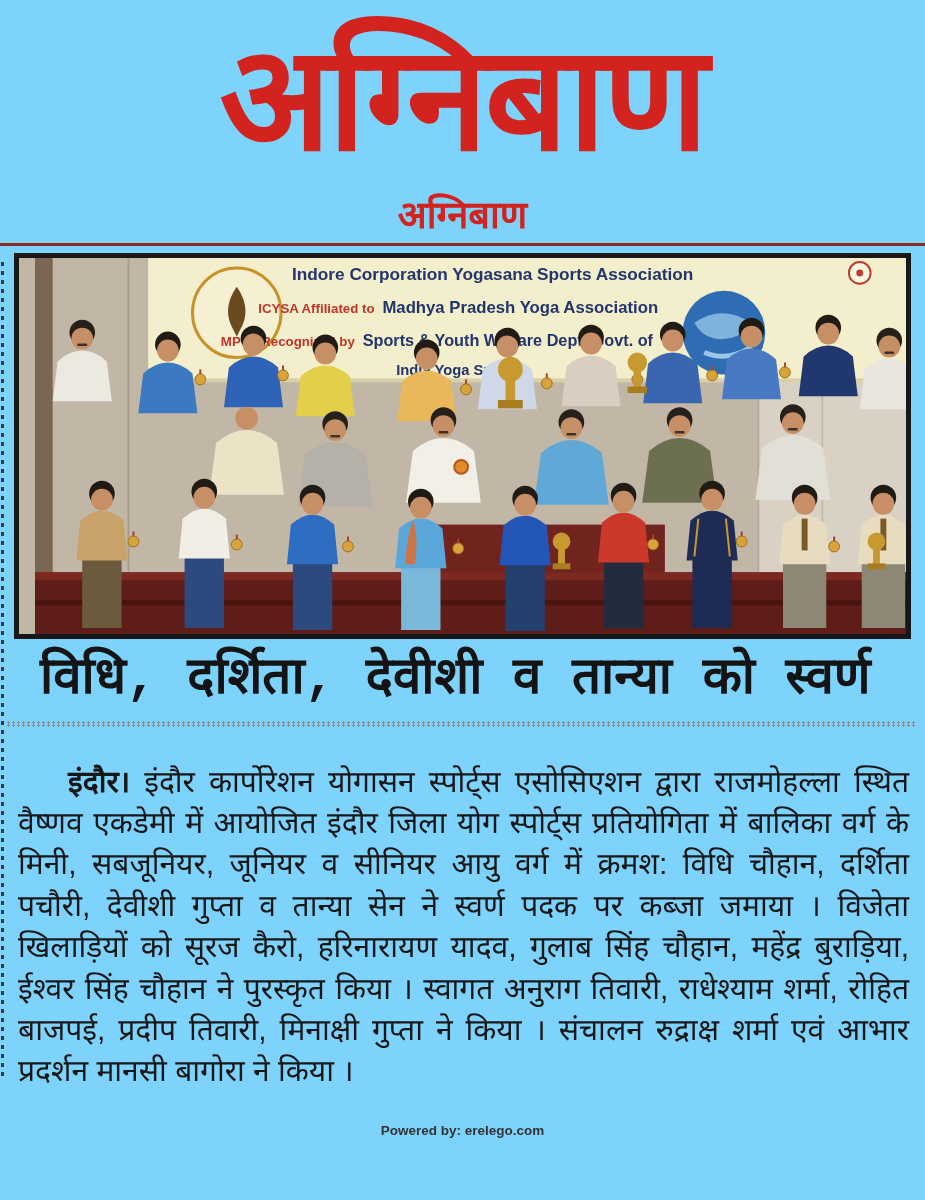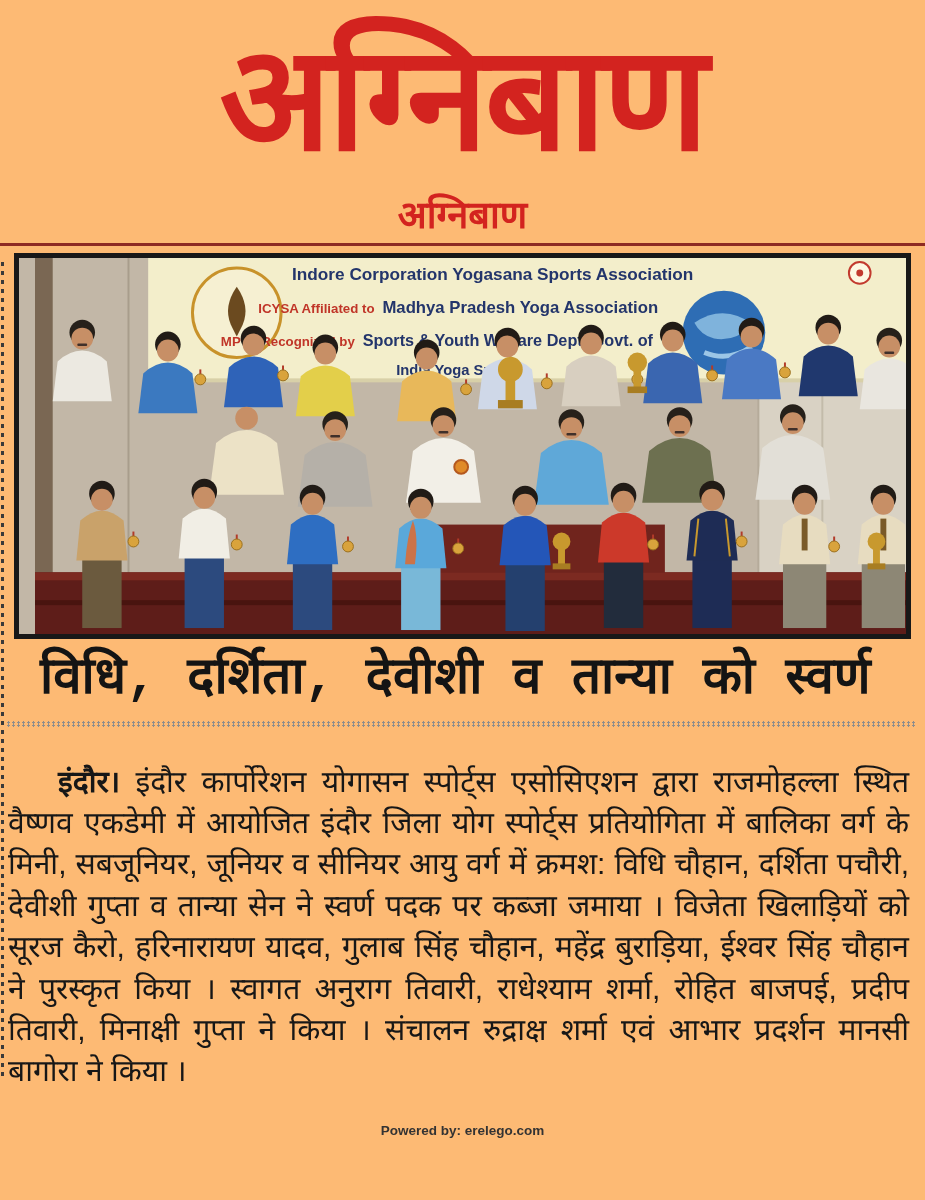--- a/index.html
+++ b/index.html
@@ -1,20 +1,20 @@
 <!DOCTYPE html>
 <html><head>
 <meta charset="utf-8">
 <style>
   html,body{margin:0;padding:0;background:#ffffff;}
   .page{
     position:relative;
     width:925px;height:1200px;
     margin:0 auto;
-    background:#fdba74;
+    background:#7dd3fc;
     overflow:hidden;
     font-family:"Liberation Sans", sans-serif;
     color:#171717;
   }
   
   .masthead{text-align:center;padding-top:6px;}
   .masthead-title{
     font-size:146px;line-height:1.28;font-weight:bold;
     color:#d3231f;letter-spacing:-3px;white-space:nowrap;
   }
@@ -44,21 +44,21 @@
     font-size:51px;font-weight:800;color:#141414;
     line-height:1.12;padding:12px 20px 4px 40px;
     white-space:nowrap;overflow:hidden;font-family:Liberation Mono, monospace;
   }
   .headline-sep{
     height:6px;margin:8px 8px 8px 6px;
     background-image:radial-gradient(circle,#8d8d8d 1.1px,transparent 1.35px);
     background-size:5px 3px;
   }
   .article-body{
-    padding:4px 16px 0 8px;
+    padding:4px 16px 0 18px;
     font-size:30px;line-height:1.38;color:#171717;
     text-align:justify;text-indent:50px;
   }
   .dateline{font-weight:bold;}
   .left-rule{
     position:absolute;left:1px;top:262px;height:818px;width:3px;
     background-image:repeating-linear-gradient(180deg,#3a3a3a 0 4px,transparent 4px 9px);
   }
   
   .footer{text-align:center;margin-top:16px;color:#2c2c2c;}

